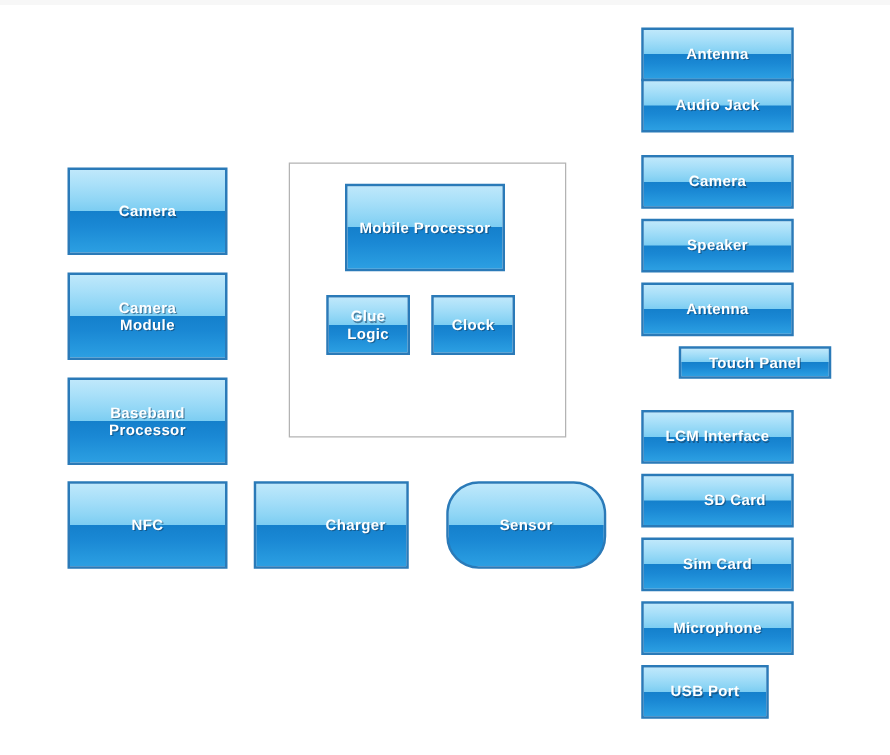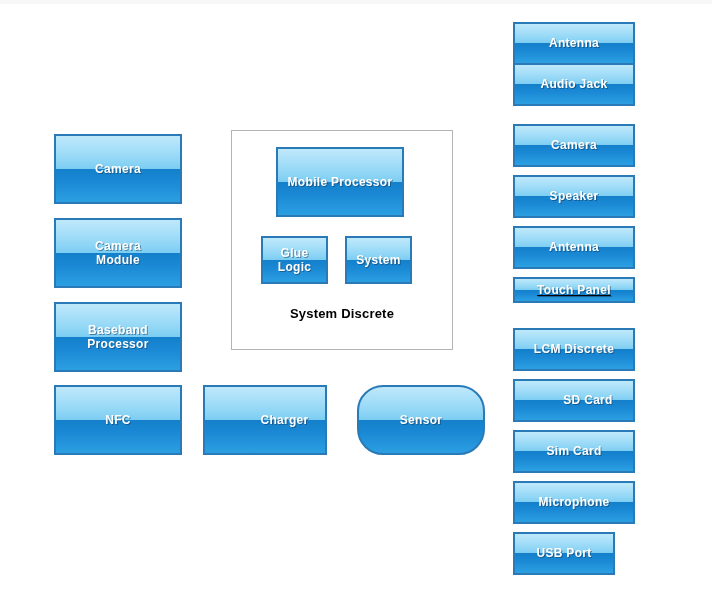--- a/index.html
+++ b/index.html
@@ -101,24 +101,23 @@
   <div id="system-discrete-panel" style="left: 231px; top: 130px; width: 222px; height: 220px;"></div>
   <div id="system-discrete-blocks">
       <div class="block" style="left: 276px; top: 147px; width: 128px; height: 70px;">
         <span class="lbl">Mobile Processor</span>
       </div>
       <div class="block" style="left: 261px; top: 236px; width: 67px; height: 48px;">
         <span class="lbl">Glue</span>
         <span class="lbl">Logic</span>
       </div>
       <div class="block" style="left: 345px; top: 236px; width: 67px; height: 48px;">
-        <span class="lbl">System</span>
+        <span class="lbl">Clock</span>
       </div>
     </div>
-  <div id="system-discrete-caption" style="left: 231px; top: 306px; width: 222px;">System Discrete</div>
 
   <div id="bottom-row">
       <div class="block" style="left: 54px; top: 385px; width: 128px; height: 70px;">
         <span class="lbl">NFC</span>
       </div>
       <div class="block" style="left: 203px; top: 385px; width: 124px; height: 70px; padding-left: 39px;">
         <span class="lbl">Charger</span>
       </div>
       <div class="block" style="left: 357px; top: 385px; width: 128px; height: 70px; border-radius: 26px;">
         <span class="lbl">Sensor</span>
@@ -134,25 +133,25 @@
       </div>
       <div class="block" style="left: 513px; top: 124px; width: 122px; height: 43px;">
         <span class="lbl">Camera</span>
       </div>
       <div class="block" style="left: 513px; top: 175px; width: 122px; height: 43px; align-items: center;">
         <span class="lbl">Speaker</span>
       </div>
       <div class="block" style="left: 513px; top: 226px; width: 122px; height: 43px;">
         <span class="lbl">Antenna</span>
       </div>
-      <div class="block" style="left: 513px; top: 277px; width: 122px; height: 26px; text-decoration: underline;">
+      <div class="block" style="left: 543px; top: 277px; width: 122px; height: 26px;">
         <span class="lbl">Touch Panel</span>
       </div>
       <div class="block" style="left: 513px; top: 328px; width: 122px; height: 43px;">
-        <span class="lbl">LCM Discrete</span>
+        <span class="lbl">LCM Interface</span>
       </div>
       <div class="block" style="left: 513px; top: 379px; width: 122px; height: 43px; padding-left: 28px;">
         <span class="lbl">SD Card</span>
       </div>
       <div class="block" style="left: 513px; top: 430px; width: 122px; height: 43px;">
         <span class="lbl">Sim Card</span>
       </div>
       <div class="block" style="left: 513px; top: 481px; width: 122px; height: 43px;">
         <span class="lbl">Microphone</span>
       </div>

